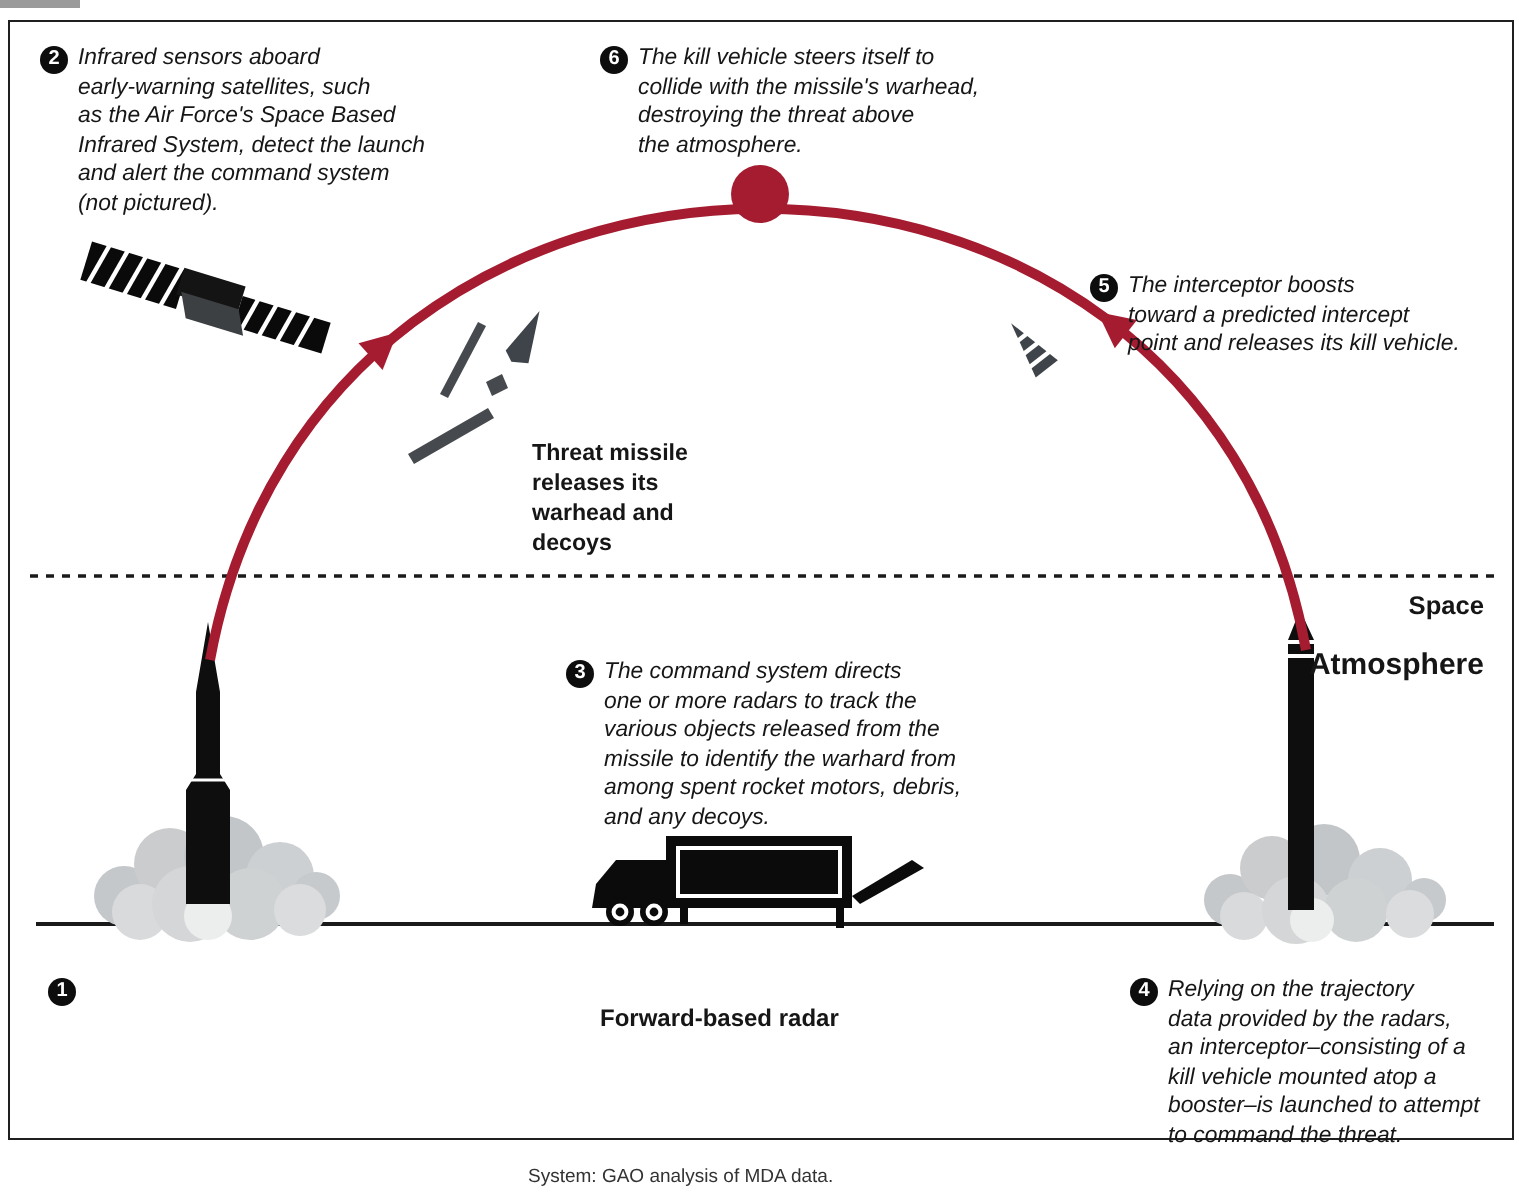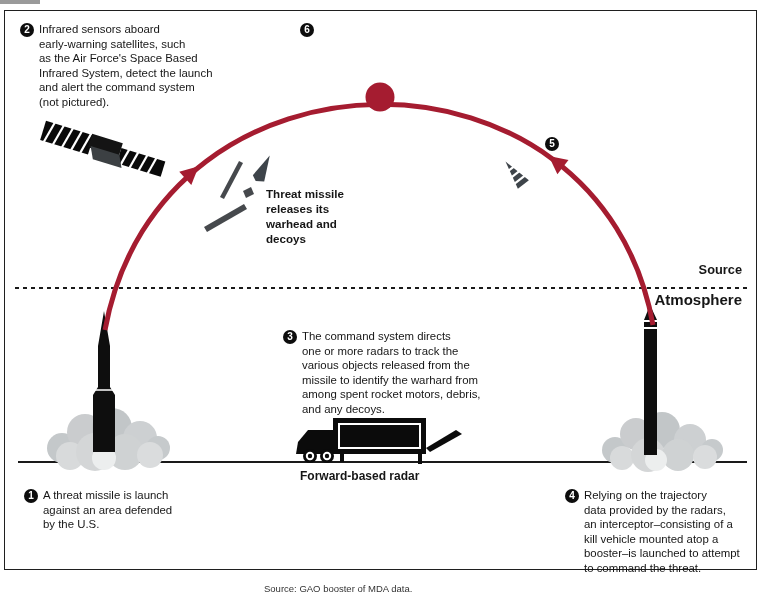--- a/index.html
+++ b/index.html
@@ -11,22 +11,22 @@
     position:absolute;left:4px;top:10px;width:753px;height:560px;
     border:1.5px solid #1f1f1f;box-sizing:border-box;background:transparent;
   }
   .artifact{position:absolute;left:0;top:0;width:40px;height:4px;background:#9a9a9a;}
   .gfx{position:absolute;left:0;top:0;}
   .step{position:absolute;display:flex;gap:5px;align-items:flex-start;z-index:5;}
   .badge{
     flex:0 0 14px;width:14px;height:14px;border-radius:50%;background:#0d0d0d;color:#fff;
     font-size:10px;font-weight:bold;line-height:14px;text-align:center;margin-top:1px;
   }
-  .step-text{font-size:11.4px;line-height:14.6px;white-space:pre-line;}
-  .bold-label{position:absolute;font-weight:bold;z-index:5;}
+  .step-text{font-size:11.4px;line-height:14.6px;white-space:pre-line;font-style:italic;}
+  .bold-label{position:absolute;font-weight:bold;z-index:5;margin-top:33px;}
   .threat-release{left:266px;top:186px;font-size:11.6px;line-height:15px;white-space:pre-line;}
   .radar-caption{left:300px;top:469px;width:160px;text-align:left;font-size:12px;}
   .space-label{right:25px;top:262px;font-size:12.8px;}
   .atmo-label{right:25px;top:291px;font-size:15px;}
   .source-note{position:absolute;left:264px;top:583px;font-size:9.5px;color:#333;z-index:5;}
 </style>
 </head>
 <body>
 
 <div class="stage">
@@ -132,54 +132,58 @@
     <span class="step-text">Infrared sensors aboard
 early-warning satellites, such
 as the Air Force's Space Based
 Infrared System, detect the launch
 and alert the command system
 (not pictured).</span>
   </div>
 
   <div class="step" style="left:300px;top:22px;">
     <span class="badge">6</span>
+    <span class="step-text">The kill vehicle steers itself to
+collide with the missile's warhead,
+destroying the threat above
+the atmosphere.</span>
   </div>
 
   <div class="step" style="left:545px;top:136px;">
     <span class="badge">5</span>
+    <span class="step-text">The interceptor boosts
+toward a predicted intercept
+point and releases its kill vehicle.</span>
   </div>
 
   <div class="step" style="left:283px;top:329px;">
     <span class="badge">3</span>
     <span class="step-text">The command system directs
 one or more radars to track the
 various objects released from the
 missile to identify the warhard from
 among spent rocket motors, debris,
 and any decoys.</span>
   </div>
 
   <div class="step" style="left:24px;top:488px;">
     <span class="badge">1</span>
-    <span class="step-text">A threat missile is launch
-against an area defended
-by the U.S.</span>
   </div>
 
   <div class="step" style="left:565px;top:488px;">
     <span class="badge">4</span>
     <span class="step-text">Relying on the trajectory
 data provided by the radars,
 an interceptor–consisting of a
 kill vehicle mounted atop a
 booster–is launched to attempt
 to command the threat.</span>
   </div>
 
   <div class="bold-label threat-release">Threat missile
 releases its
 warhead and
 decoys</div>
   <div class="bold-label radar-caption">Forward-based radar</div>
-  <div class="bold-label space-label">Source</div>
+  <div class="bold-label space-label">Space</div>
   <div class="bold-label atmo-label">Atmosphere</div>
-  <div class="source-note">Source: GAO booster of MDA data.</div>
+  <div class="source-note">System: GAO analysis of MDA data.</div>
 </div>
 
 </body></html>

